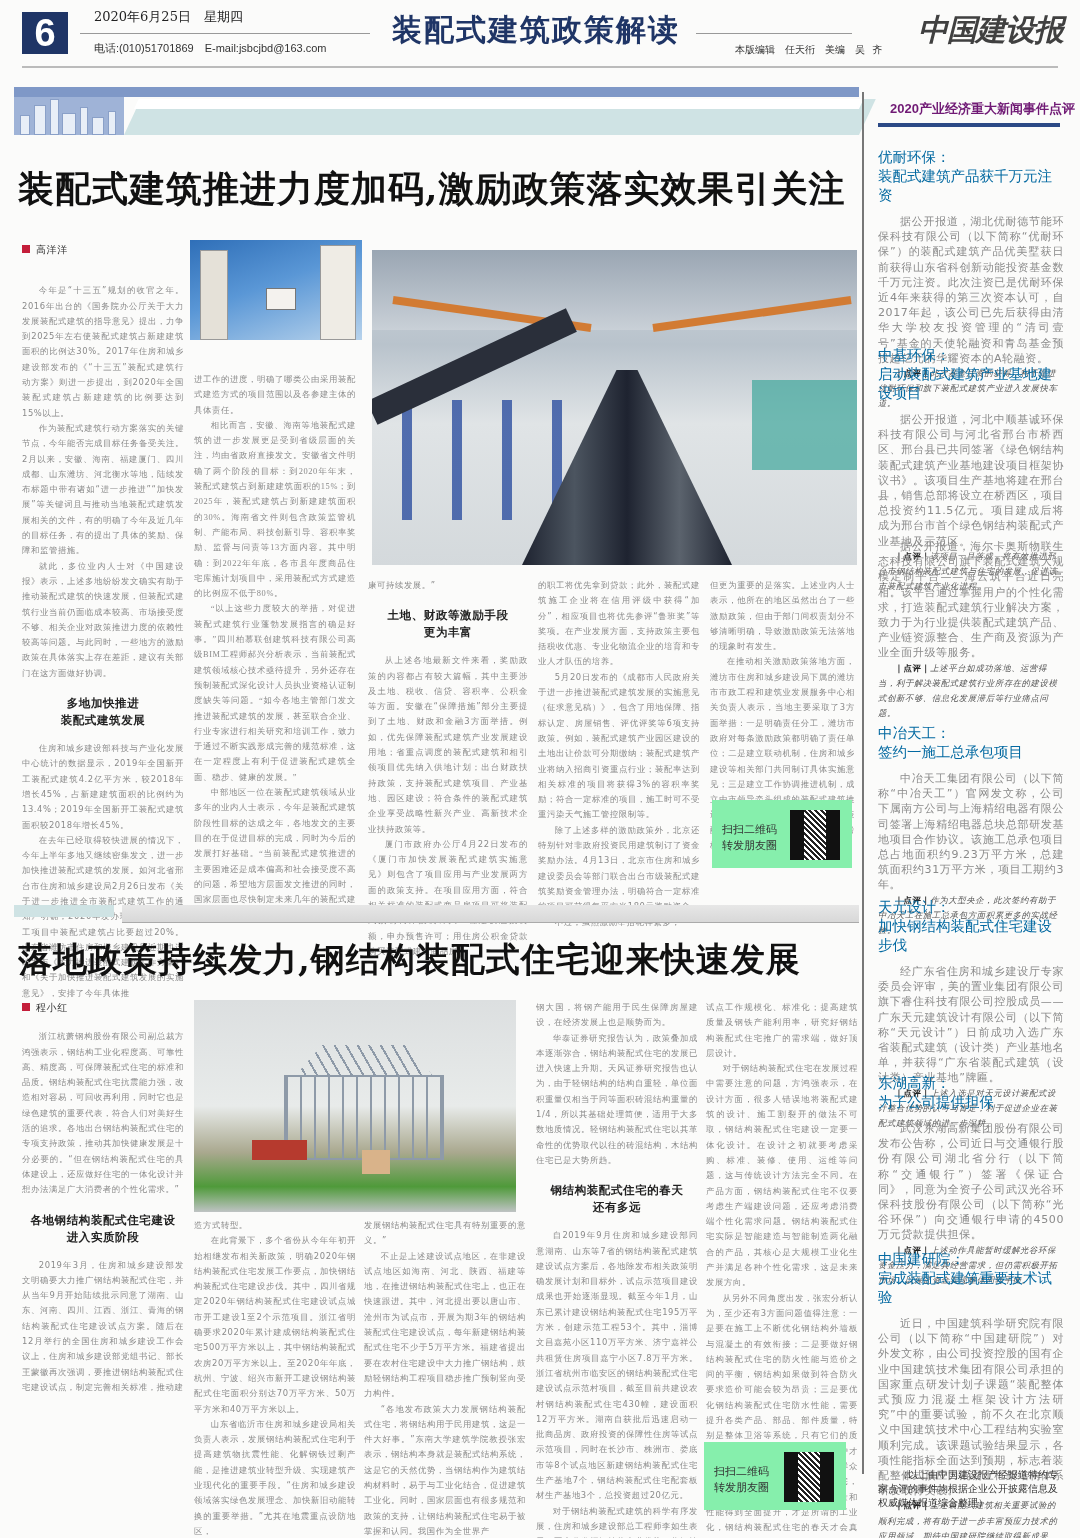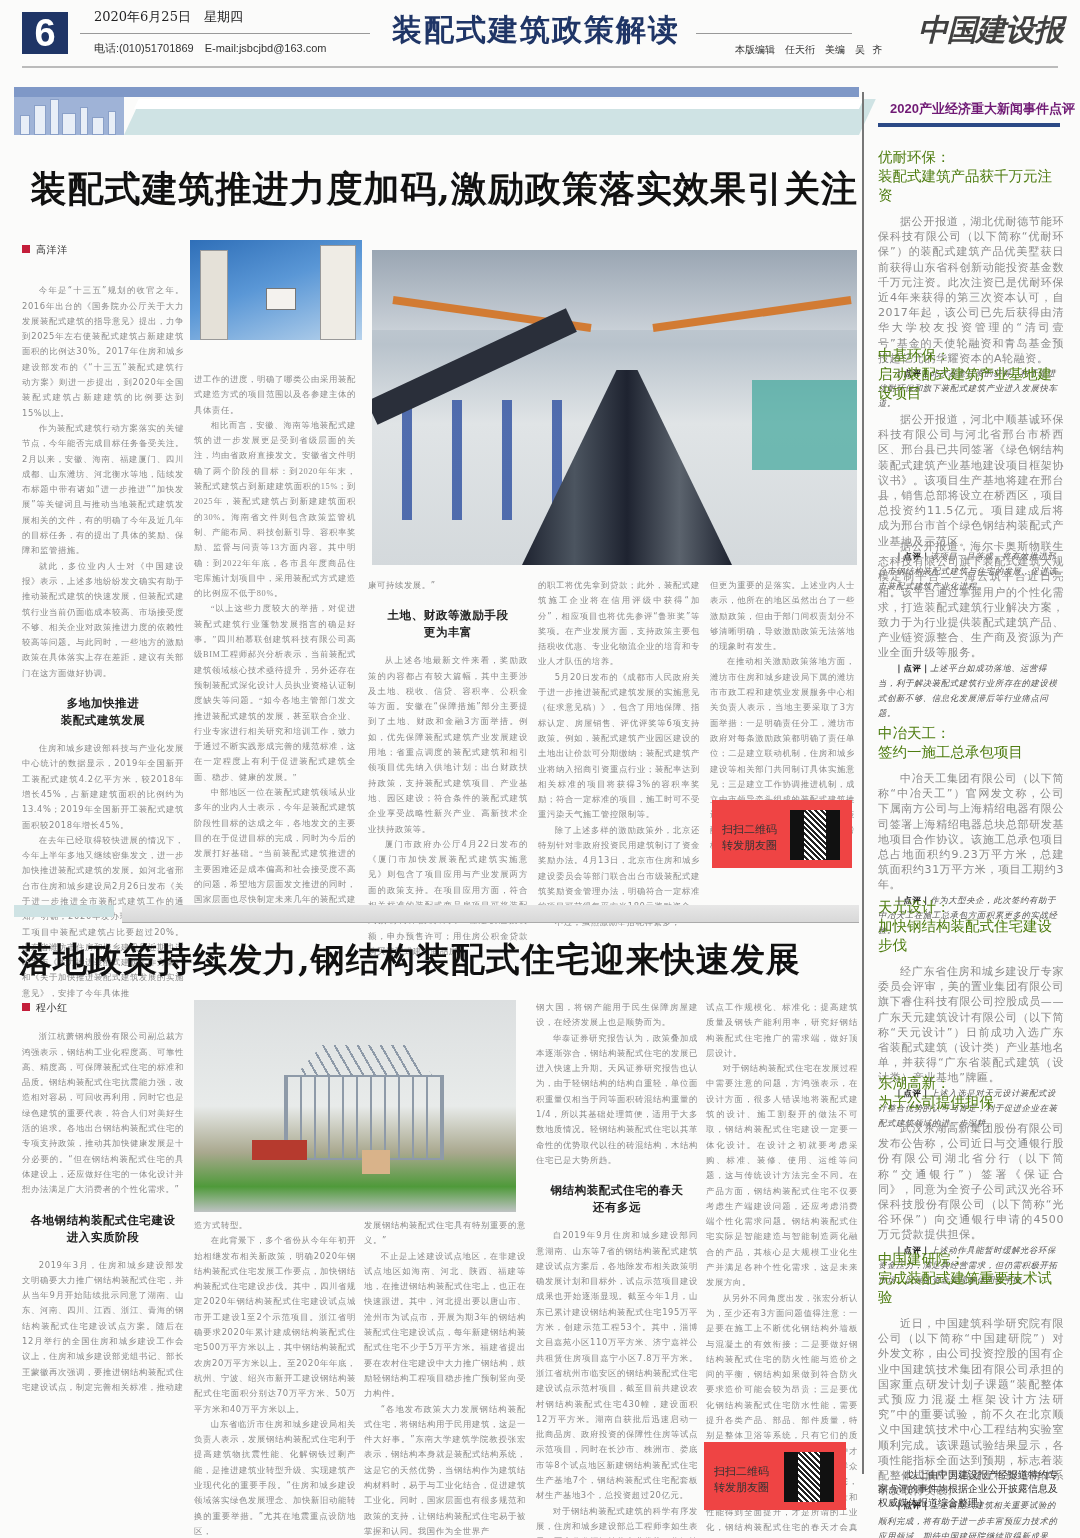--- a/index.html
+++ b/index.html
@@ -21,49 +21,49 @@
   .hdr-bottom { left: 22px; top: 66px; width: 1036px; height: 2px; background: #bbb; }
 
   
   .banner { left: 14px; top: 87px; width: 845px; height: 48px; }
   .banner .b-top { position: absolute; left: 0; top: 0; width: 100%; height: 10px; background: #7f98c7; }
   .banner .b-mid { position: absolute; left: 110px; top: 12px; width: 735px; height: 36px; background: #cfe3e4; transform: skewX(-25deg); transform-origin: bottom left; }
   .banner .b-white { position: absolute; left: 120px; top: 12px; width: 725px; height: 10px; background: #fff; transform: skewX(-25deg); transform-origin: bottom left; }
   .banner .city { position: absolute; left: 0; top: 10px; width: 110px; height: 38px; background: #9fb3d7; }
   .city span { position: absolute; bottom: 0; background: #e8eef7; border: 1px solid #8aa0c8; }
 
-  .headline1 { left: 18px; top: 165px; width: 840px; font-family: "DejaVu Serif", serif; font-weight: bold; font-size: 36px; color: #111; letter-spacing: 1px; white-space: nowrap; text-align: right; }
+  .headline1 { left: 18px; top: 165px; width: 840px; font-family: "DejaVu Serif", serif; font-weight: bold; font-size: 36px; color: #111; letter-spacing: 1px; white-space: nowrap; }
 
   
   .sidebar-rule { left: 862px; top: 92px; width: 2px; height: 1382px; background: #777; }
   .sb-title { left: 890px; top: 100px; font-family: "Liberation Sans", sans-serif; font-weight: bold; font-size: 13px; color: #701a75; }
   .sb-title-rule { left: 878px; top: 123px; width: 182px; height: 4px; background: #2c4a86; }
   .sb-item { position: absolute; left: 878px; width: 186px; }
-  .sb-head { font-family: "DejaVu Sans", sans-serif; font-size: 14.5px; line-height: 19px; color: #4d7c0f; font-weight: 500; }
+  .sb-head { font-family: "DejaVu Sans", sans-serif; font-size: 14.5px; line-height: 19px; color: #0369a1; font-weight: 500; }
   .sb-body { margin-top: 9px; font-size: 11px; line-height: 15.2px; color: #8a8a8a; text-indent: 2em; text-align: justify; letter-spacing: 0.6px; }
   .sb-comment { font-size: 8.4px; line-height: 15.2px; color: #555; text-indent: 2em; font-style: italic; letter-spacing: 0.6px; }
   .sb-comment b { font-style: normal; color: #222; }
   .sb-footer { left: 878px; top: 1468px; width: 186px; font-size: 10px; line-height: 14px; color: #333; text-indent: 2em; }
 
   
   .byline { font-size: 10px; color: #333; }
   .byline::before { content: ""; display: inline-block; width: 8px; height: 8px; background: #c41e3a; margin-right: 6px; vertical-align: 0; }
   .col { position: absolute; font-size: 8.4px; line-height: 15.3px; color: #8a8a8a; text-align: justify; letter-spacing: 0.6px; }
   .col p { text-indent: 2em; }
   .col p.cont { text-indent: 0; }
   .subhead { text-align: center; font-size: 11.5px; line-height: 17px; color: #222; font-weight: bold; margin: 14px 0 12px; text-indent: 0 !important; }
 
   
   .photo { position: absolute; overflow: hidden; }
   .photo-buildings { background: linear-gradient(160deg, #2f6fb8 0%, #5a97d6 45%, #b8d3ec 100%); }
   .photo-factory { background: linear-gradient(180deg, #cfd6dc 0%, #b9c3cc 30%, #e0e4e6 55%, #d4d9dc 100%); }
   .photo-house { background: linear-gradient(180deg, #dcdfe0 0%, #e8ebea 50%, #a9a88e 72%, #4f9a3a 88%, #bfc3c4 100%); }
 
   
-  .qrbox { position: absolute; background: #ef4444; }
+  .qrbox { position: absolute; background: #86efac; }
   .qrbox .qr-text { position: absolute; left: 10px; top: 22px; font-size: 11px; line-height: 16px; color: #333; }
   .qrbox .qr { position: absolute; right: 12px; top: 10px; width: 50px; height: 50px; background: #fff;
     background-image:
       linear-gradient(90deg, #111 0 14px, transparent 14px 36px, #111 36px),
       repeating-linear-gradient(45deg, #222 0 2px, #fff 2px 4px); }
 
   .banner2 { left: 14px; top: 905px; width: 845px; height: 18px; }
   .banner2 .l { position: absolute; left: 0; top: 0; width: 100px; height: 12px; background: #cfe3e4; }
   .banner2 .r { position: absolute; left: 108px; top: 0; width: 737px; height: 18px; background: linear-gradient(180deg,#e7e7e7,#d8d8d8); border-bottom: 1px solid #aaa; }
   .headline2 { left: 18px; top: 937px; font-family: "DejaVu Serif", serif; font-weight: bold; font-size: 34px; color: #111; letter-spacing: 1px; white-space: nowrap; }

